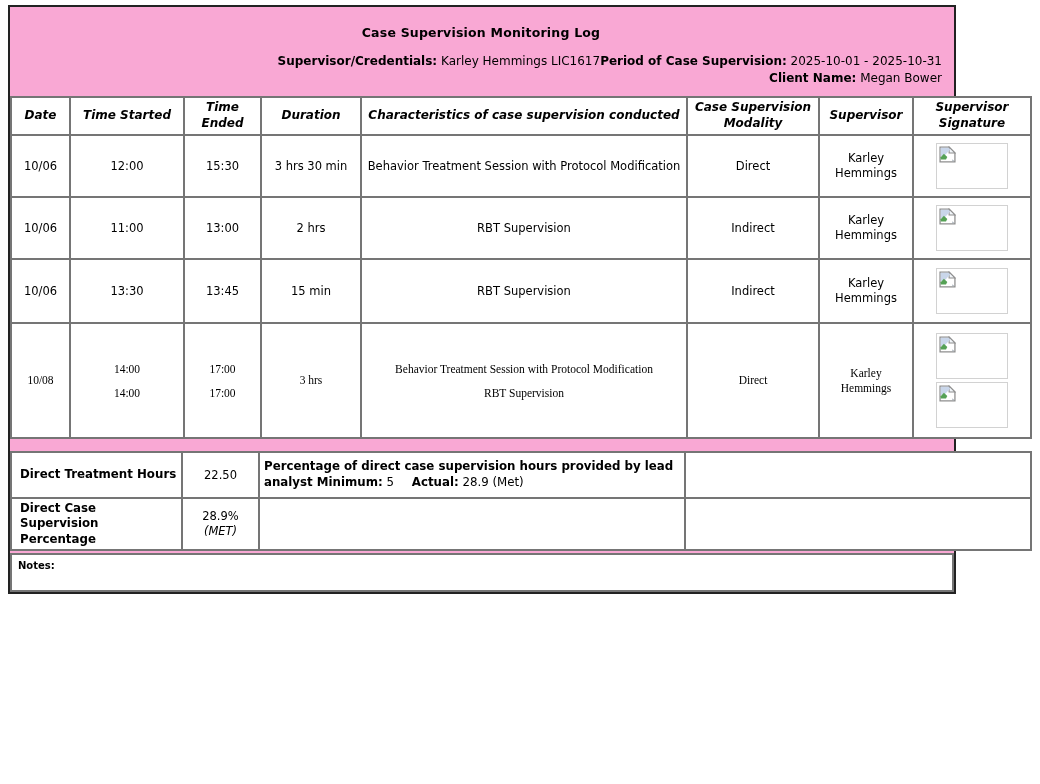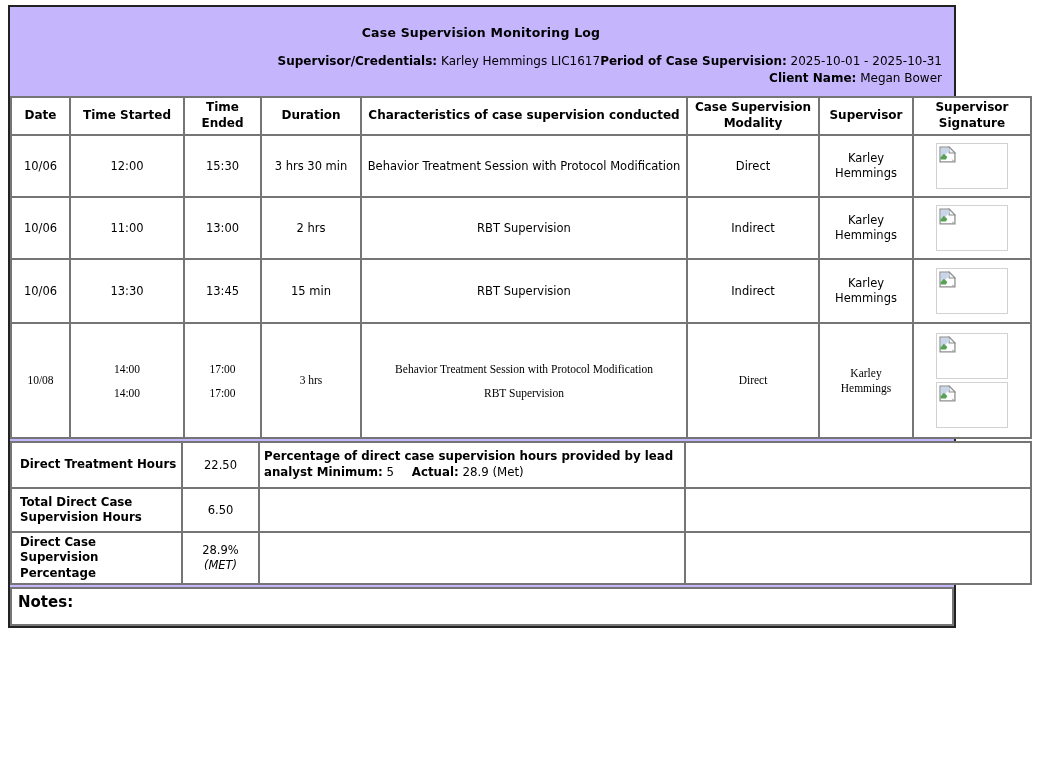--- a/index.html
+++ b/index.html
@@ -1,58 +1,58 @@
 <!DOCTYPE html>
 <html><head>
 <meta charset="utf-8">
 <style>
   * { margin:0; padding:0; box-sizing:border-box; }
   html,body { background:#fff; }
   body { font-family:"DejaVu Sans","Liberation Sans",sans-serif; color:#000; }
   .page { position:relative; width:1040px; height:784px; background:#fff; overflow:hidden; }
-  .doc { position:absolute; left:8px; top:5px; width:948px; border:2px solid #222; background:#c4b5fd; }
+  .doc { position:absolute; left:8px; top:5px; width:948px; border:2px solid #222; background:#f9a8d4; }
 
   
   .doc-header { padding:8px 12px 9px 10px; }
   .doc-title { text-align:center; font-weight:bold; font-size:12.5px; margin:10px 0 13px; letter-spacing:.2px; }
   .hdr-line { display:flex; justify-content:flex-end; font-size:12px; line-height:17px; }
   .b { font-weight:bold; }
 
   
   table { border-collapse:collapse; table-layout:fixed; width:100%; background:#fff; }
   th, td { border:2px solid #757575; vertical-align:middle; overflow:hidden; }
   th { font-size:12px; font-weight:bold; text-align:center; line-height:1.3; padding:2px 3px; }
   td { font-size:11.5px; text-align:center; padding:2px 4px; line-height:1.3; }
 
-  .log-table thead tr { height:38px; }
+  .log-table thead tr { height:38px;font-style:italic; }
   .log-table tbody tr:nth-child(1) { height:62px; }
   .log-table tbody tr:nth-child(2) { height:62px; }
   .log-table tbody tr:nth-child(3) { height:64px; }
   .log-table tbody tr:nth-child(4) { height:115px;font-family:Liberation Serif, serif; }
   .spread { white-space:pre-line; line-height:24px;border-radius:23px; }
 
   
   .sig-cell { padding:3px 0; }
   .sig-box { width:72px; height:46px; margin:3px auto; border:1px solid #d2d2d2; background:#fff; position:relative; }
   .sig-box svg { position:absolute; top:2px; left:2px; }
 
   
-  .summary-table { margin-top:2px; }
+  .summary-table { margin-top:12px; }
   .summary-table tr:nth-child(1) { height:46px; }
   .summary-table tr:nth-child(2) { height:44px; }
   .summary-table tr:nth-child(3) { height:42px; }
   .summary-label { text-align:left; font-weight:bold; padding-left:8px; font-size:11.8px; }
   .pct-text { text-align:left; padding-right:6px; font-size:11.8px; line-height:1.35; }
   .pct-actual-label { margin-left:14px; }
   .note-italic { font-style:italic; }
 
   
   .notes-table { margin-top:2px; }
   .notes-table tr { height:37px; }
-  .notes-cell { text-align:left; vertical-align:top; font-weight:bold; font-size:15px; padding:4px 6px; }
+  .notes-cell { text-align:left; vertical-align:top; font-weight:bold; font-size:10px; padding:4px 6px; }
 </style>
 </head>
 <body>
 
 <div class="page">
   <div class="doc">
 
     <div class="doc-header">
       <div class="doc-title">Case Supervision Monitoring Log</div>
       <div class="hdr-line">
@@ -209,26 +209,20 @@
         <td>22.50</td>
         <td class="pct-text">
           <span class="b">Percentage of direct case supervision hours provided by lead analyst Minimum:</span>
           <span>5</span>
           <span class="b pct-actual-label">Actual:</span>
           <span>28.9 (Met)</span>
         </td>
         <td></td>
       </tr>
       <tr>
-        <td class="summary-label">Total Direct Case Supervision Hours</td>
-        <td>6.50</td>
-        <td></td>
-        <td></td>
-      </tr>
-      <tr>
         <td class="summary-label">Direct Case Supervision Percentage</td>
         <td>
           <div>28.9%</div>
           <div class="note-italic">(MET)</div>
         </td>
         <td></td>
         <td></td>
       </tr>
     </tbody>
       </table>

